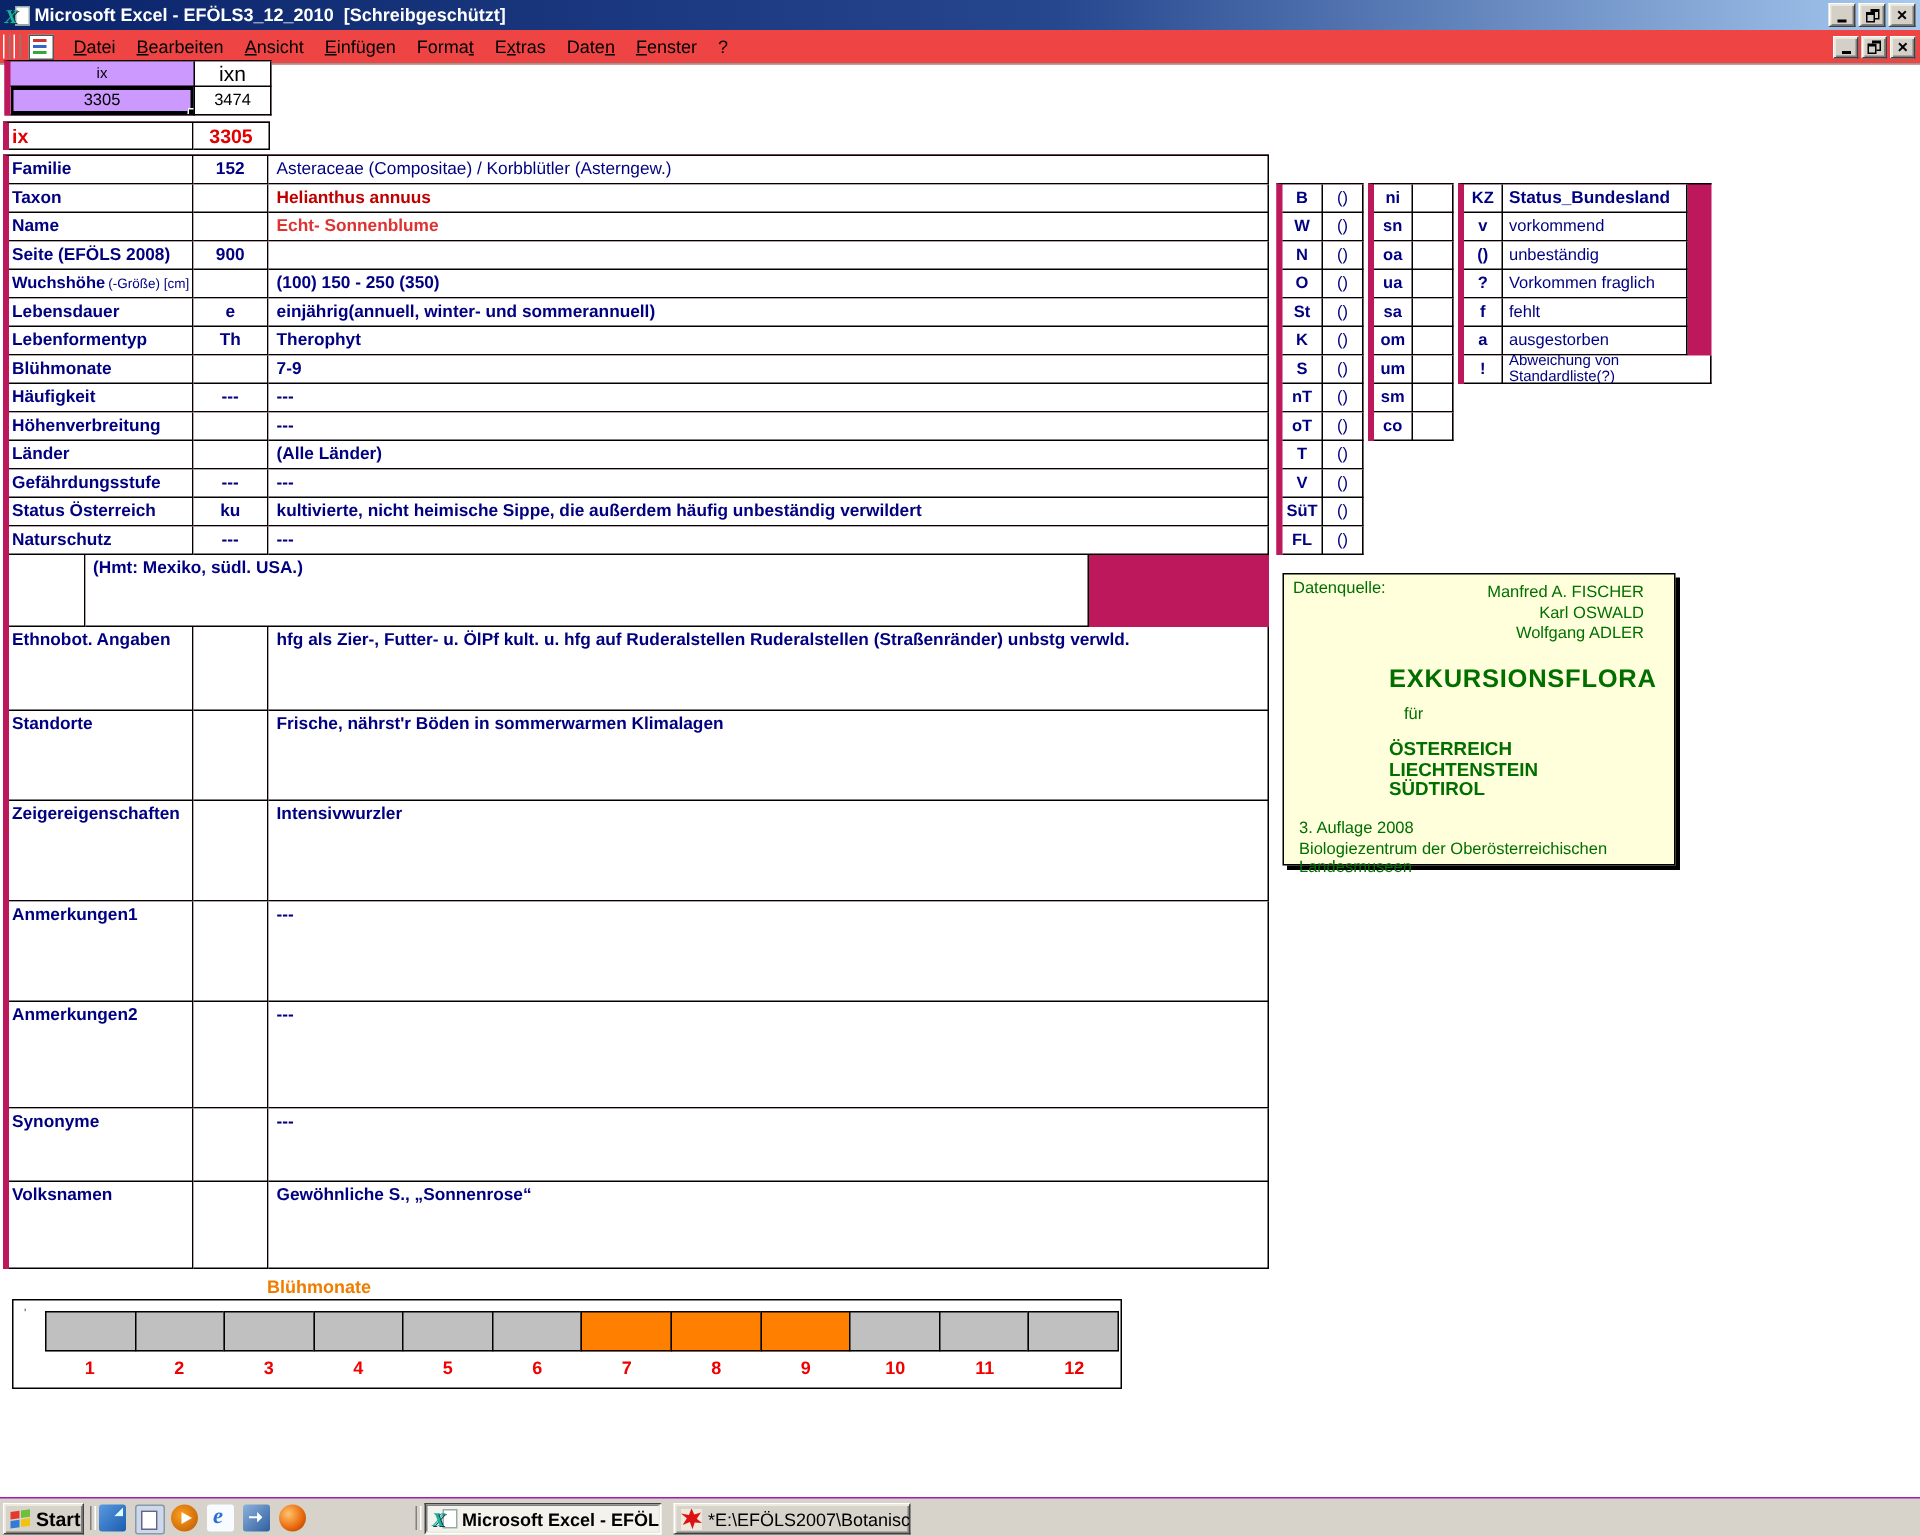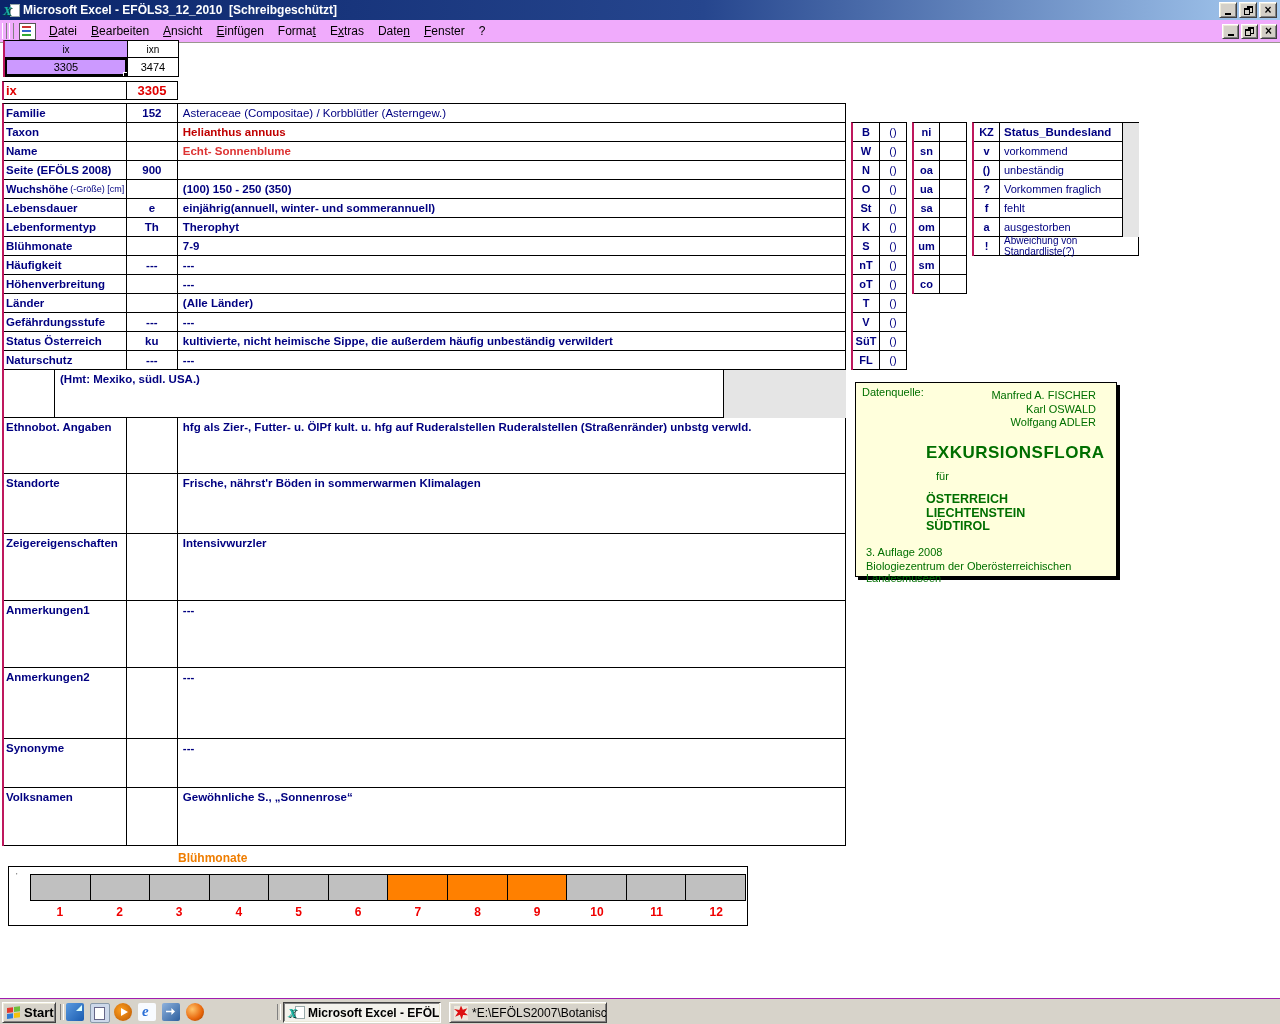--- a/index.html
+++ b/index.html
@@ -19,41 +19,41 @@
   .gl-restore{position:relative;width:9px;height:9px}
   .gl-restore::before{content:"";position:absolute;right:0;top:0;width:4px;height:4px;border:1px solid #000;border-top-width:2px}
   .gl-restore::after{content:"";position:absolute;left:0;bottom:0;width:4px;height:4px;border:1px solid #000;border-top-width:2px;background:#d4d0c8}
   .gl-close::after{content:"\00D7";font-weight:bold;font-size:12px;line-height:1}
 
   .xlicon{position:relative;width:16px;height:15px;flex:none;margin-left:3px}
   .xlicon::before{content:"";position:absolute;left:7px;top:1px;width:8px;height:11px;background:#fff;border:1px solid #9aa}
   .xlicon::after{content:"X";position:absolute;left:0;top:0;font:italic bold 13px "Liberation Serif",serif;
     color:#18b3a2;text-shadow:1px 1px 0 #06423a}
 
-  #menubar{position:absolute;left:0;top:20px;width:1280px;height:22px;background:#f0abfc;
+  #menubar{position:absolute;left:0;top:20px;width:1280px;height:22px;background:#ef4444;
     border-bottom:1px solid #9a968e;display:flex;align-items:center;font-size:12px;color:#000}
   .grip{width:3px;height:16px;border-left:1px solid #fff;border-right:1px solid #808080;margin-left:2px}
   .sheeticon{width:15px;height:15px;background:#fff;border:1px solid #555;position:relative;margin:0 6px 0 5px}
   .sheeticon::after{content:"";position:absolute;left:2px;top:2px;width:9px;height:2px;background:#c33;
     box-shadow:0 4px 0 #36c,0 8px 0 #3a3}
   .mitem{padding:2px 7px;white-space:pre}
   #menubar .btngrp .wbtn{width:15px;height:13px}
 
   
-  .gtbl{position:absolute;border-left:2px solid #be185d;border-top:1px solid #000;box-sizing:border-box;background:#e5e5e5}
+  .gtbl{position:absolute;border-left:4px solid #be185d;border-top:1px solid #000;box-sizing:border-box;background:#be185d}
   .grow{display:flex}
   .gc{box-sizing:border-box;border-right:1px solid #000;border-bottom:1px solid #000;
       display:flex;align-items:center;overflow:hidden;background:#fff}
 
   
   #idtbl{left:3px;top:40px}
   #idtbl .grow{height:17px}
   #idtbl .grow.vrow{height:19px}
   #idtbl .c1{width:123px;justify-content:center;font-size:10px;color:#000}
-  #idtbl .c2{width:51px;justify-content:center;font-size:10px;color:#000}
+  #idtbl .c2{width:51px;justify-content:center;font-size:14px;color:#000}
   #idtbl .vrow .c1,#idtbl .vrow .c2{font-size:11px}
   .purple{background:#cc99ff !important}
   .selcell{box-shadow:inset 0 0 0 2px #000;position:relative;z-index:2}
   .selcell::after{content:"";position:absolute;right:-3px;bottom:-3px;width:5px;height:5px;background:#000;border:1px solid #fff}
 
   
   #rectbl{left:2px;top:81px}
   #rectbl .grow{height:18px}
   #rectbl .c1{width:123px;padding-left:2px;font-weight:bold;font-size:13px;color:#e00000}
   #rectbl .c2{width:51px;justify-content:center;font-weight:bold;font-size:13px;color:#e00000}

